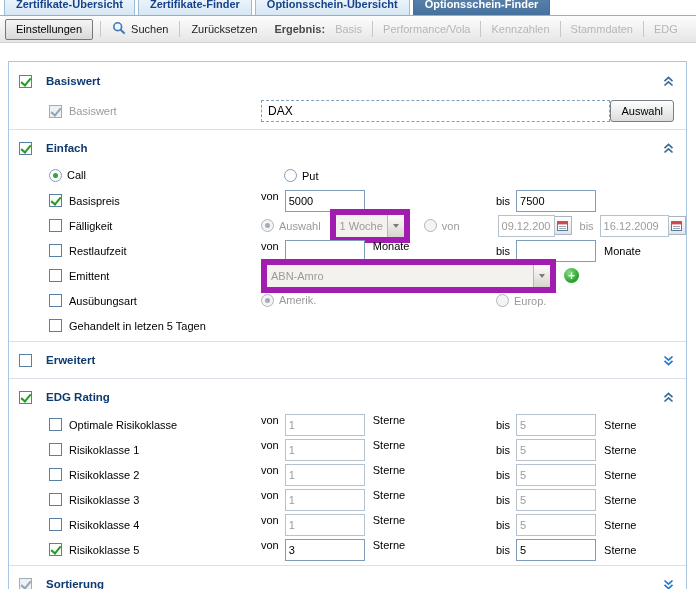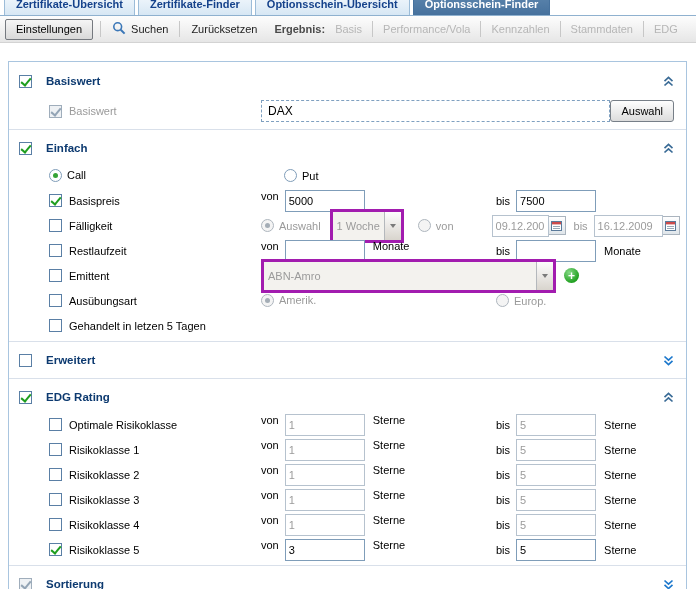--- a/index.html
+++ b/index.html
@@ -60,21 +60,21 @@
   
   .txt { height:19px; border:1px solid #7f9db9; padding:10px 3px; font-family:"Liberation Sans",sans-serif;
          font-size:11px; color:#000; background:#fff; }
   .txt.dis { color:#9b9b9b; border-color:#b6c2ce; background:#fff; }
   .dashedbox { height:22px; width:358px; border:1px dashed #7fa0c0; background:#fff;
          display:inline-flex; align-items:center; padding:0 6px; font-size:12px; }
   .btn-auswahl { margin-left:auto; height:22px; padding:0 10px; font-family:"Liberation Sans",sans-serif;
          font-size:11px; border:1px solid #777f88; border-radius:3px;
          background:linear-gradient(#fefefe,#dcdcdc); cursor:pointer; }
 
-  .fselect { display:inline-flex; align-items:center; height:34px; border:3px solid #a21caf; background:#fff;justify-content:center; }
+  .fselect { display:inline-flex; align-items:center; height:34px; border:6px solid #a21caf; background:#fff;justify-content:center; }
   .fselect.dis { background:#f3f2ee; color:#9b9b9b; }
   .fsel-text { flex:1; padding:0 4px; white-space:nowrap; overflow:hidden; }
   .fsel-btn { width:17px; align-self:stretch; background:linear-gradient(#fdfdfd,#d8d4cd);
          border-left:1px solid #b4b8bc; display:flex; align-items:center; justify-content:center; }
   .arr { width:0; height:0; border:3px solid transparent; border-top:4px solid #7a7a7a; margin-top:4px; }
 
   .datefield { display:inline-flex; align-items:center; }
   .calbtn { width:17px; height:19px; border:1px solid #aab4be; border-left:none;
          background:linear-gradient(#ffffff,#dfe5ea); display:inline-flex; align-items:center;
          justify-content:center; cursor:pointer; }

